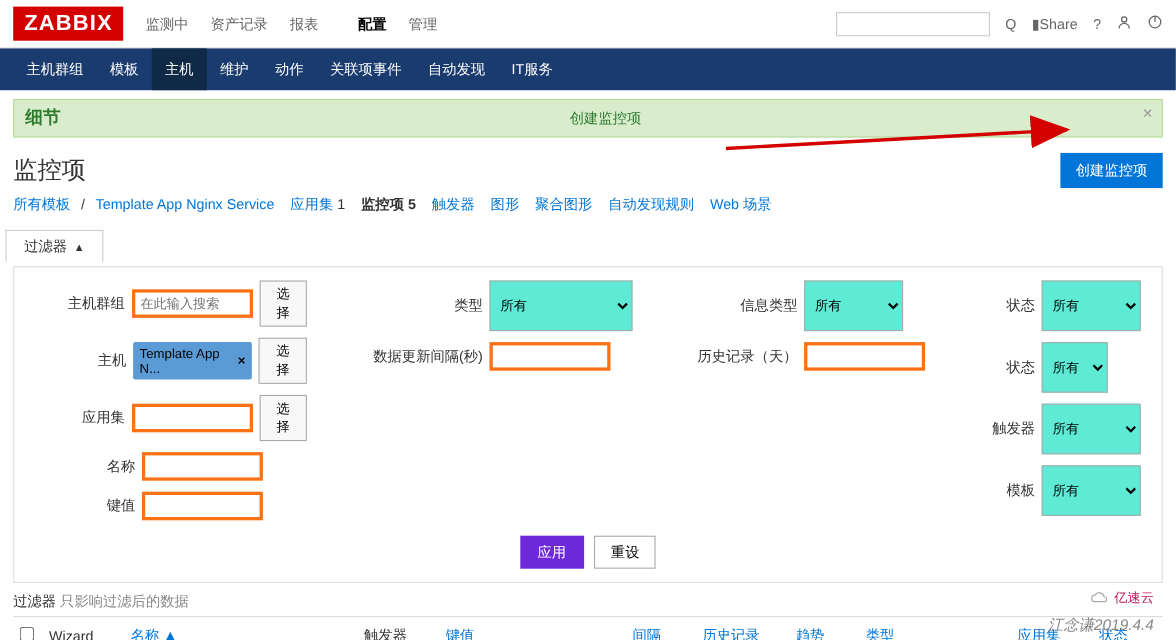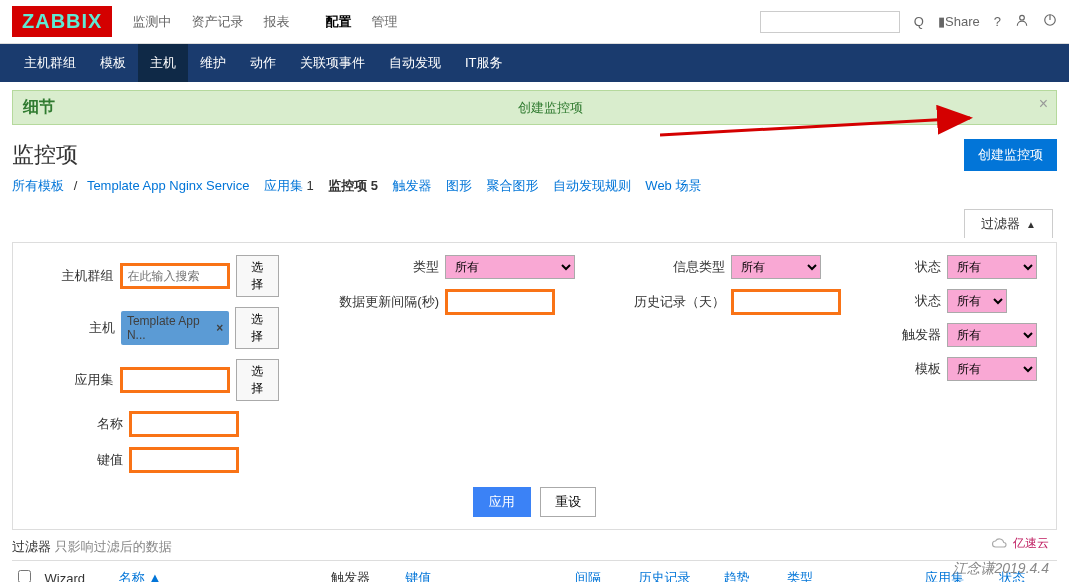--- a/index.html
+++ b/index.html
@@ -1,18 +1,18 @@
 <!DOCTYPE html>
 <html><head>
 <meta charset="utf-8">
 <style>
 * { box-sizing: border-box; margin: 0; padding: 0; }
 body { font-family: Arial, sans-serif; font-size: 13px; color: #333; background: #fff; width: 1069px; }
 .topbar { display: flex; align-items: center; padding: 6px 12px; border-bottom: 1px solid #ddd; }
-.logo { background: #d40000; color: #5eead4; font-weight: bold; font-size: 20px; padding: 4px 10px; letter-spacing: 1px; margin-right: 20px; }
+.logo { background: #d40000; color: #ffffff; font-weight: bold; font-size: 20px; padding: 4px 10px; letter-spacing: 1px; margin-right: 20px; }
 .topnav { display: flex; gap: 20px; color: #666; flex: 1; }
 .topnav span { cursor: pointer; }
 .topnav .active { color: #000; font-weight: bold; margin-left: 16px; }
 .top-right { display: flex; align-items: center; gap: 14px; color: #666; }
 .search-box { border: 1px solid #ccc; padding: 3px 6px; width: 140px; font-size: 12px; }
 .q-icon, .share-link, .help-icon, .user-icon, .power-icon { color: #666; cursor: pointer; }
 .subnav { background: #1a3b6e; color: #fff; display: flex; padding: 0 12px; }
 .subnav span { padding: 10px 12px; cursor: pointer; font-size: 13px; }
 .subnav .active { background: #0f2947; }
 .notice { background: #d9edcd; border: 1px solid #b5d99c; margin: 8px 12px; padding: 6px 10px; display: flex; align-items: center; position: relative; }
@@ -20,40 +20,40 @@
 .notice .msg { flex: 1; text-align: center; color: #2f7a2f; font-size: 13px; }
 .notice .close { position: absolute; right: 8px; top: 4px; color: #999; cursor: pointer; font-size: 16px; }
 .page-header { display: flex; align-items: center; padding: 6px 12px 2px; }
 .page-title { font-size: 22px; font-weight: normal; color: #333; flex: 1; }
 .btn-primary { background: #0275d8; color: #fff; border: none; padding: 7px 14px; font-size: 13px; cursor: pointer; }
 .breadcrumb { padding: 4px 12px 10px; font-size: 13px; color: #0275d8; }
 .breadcrumb a { color: #0275d8; text-decoration: none; }
 .breadcrumb .sep { color: #333; margin: 0 6px; }
 .breadcrumb .plain { color: #333; }
 .breadcrumb .current { color: #333; font-weight: bold; }
-.filter-toggle { text-align: right; margin: 4px 16px; }
+.filter-toggle { text-align: left; margin: 4px 5px; }
 .filter-toggle-btn { display: inline-block; border: 1px solid #ccc; border-bottom: none; padding: 5px 16px; font-size: 13px; cursor: pointer; background: #fff; }
 .filter-toggle-btn .tri { font-size: 10px; margin-left: 6px; }
 .filter-panel { border: 1px solid #ddd; margin: 0 12px; padding: 12px 20px; }
 .filter-cols { display: flex; gap: 40px; }
 .filter-col { display: flex; flex-direction: column; gap: 10px; }
 .filter-row { display: flex; align-items: center; gap: 6px; }
 .filter-row .lbl { text-align: right; color: #333; font-size: 13px; }
 .filter-col:nth-child(1) .lbl { width: 90px; }
 .filter-col:nth-child(2) .lbl { width: 120px; }
 .filter-col:nth-child(3) .lbl { width: 110px; }
 .filter-col:nth-child(4) .lbl { width: 60px; }
 .filter-row input[type=text] { border: 3px solid #f97316; padding: 3px 5px; width: 110px; font-size: 12px; }
 .filter-row .short-input { width: 55px; }
-.filter-row select { border: 1px solid #aaa; padding: 3px 5px; font-size: 12px; min-width: 90px; background: #f9a8d4; }
-.tag-input { background: #5b9bd5; color: #404040; padding: 3px 6px; font-size: 12px; border-radius: 2px; display: flex; align-items: center; gap: 4px; }
+.filter-row select { border: 1px solid #aaa; padding: 14px 5px; font-size: 12px; min-width: 90px; background: #5eead4; }
+.tag-input { background: #5b9bd5; color: #000000; padding: 3px 6px; font-size: 12px; border-radius: 2px; display: flex; align-items: center; gap: 4px; }
 .tag-input .x { cursor: pointer; font-weight: bold; }
 .btn-sm { border: 1px solid #aaa; background: #f8f8f8; padding: 3px 10px; font-size: 12px; cursor: pointer; }
 .filter-actions { text-align: center; margin-top: 14px; }
-.btn-apply { background: #3b82f6; color: #fff; border: none; padding: 6px 16px; font-size: 13px; cursor: pointer; margin-right: 6px; }
+.btn-apply { background: #6d28d9; color: #fff; border: none; padding: 6px 16px; font-size: 13px; cursor: pointer; margin-right: 6px; }
 .btn-reset { background: #fff; border: 1px solid #aaa; padding: 5px 14px; font-size: 13px; cursor: pointer; }
 .filter-note { padding: 8px 12px 4px; color: #333; font-size: 13px; }
 .filter-note .gray { color: #888; text-align: right; }
 .table-wrap { padding: 0 12px 12px; }
 table { width: 100%; border-collapse: collapse; font-size: 13px; }
 thead th { text-align: left; padding: 8px 6px; background: #fff; border-top: 1px solid #ddd; border-bottom: 1px solid #ddd; color: #0275d8; font-weight: normal; cursor: pointer; }
 thead th.plain { color: #333; }
 .watermark { position: absolute; right: 20px; bottom: 4px; font-style: italic; color: #888; font-size: 14px; }
 .cloud-badge { position: absolute; right: 20px; bottom: 30px; color: #be185d; font-size: 12px; display: flex; align-items: center; gap: 4px; }
 .cloud-badge svg { width: 18px; height: 12px; }

